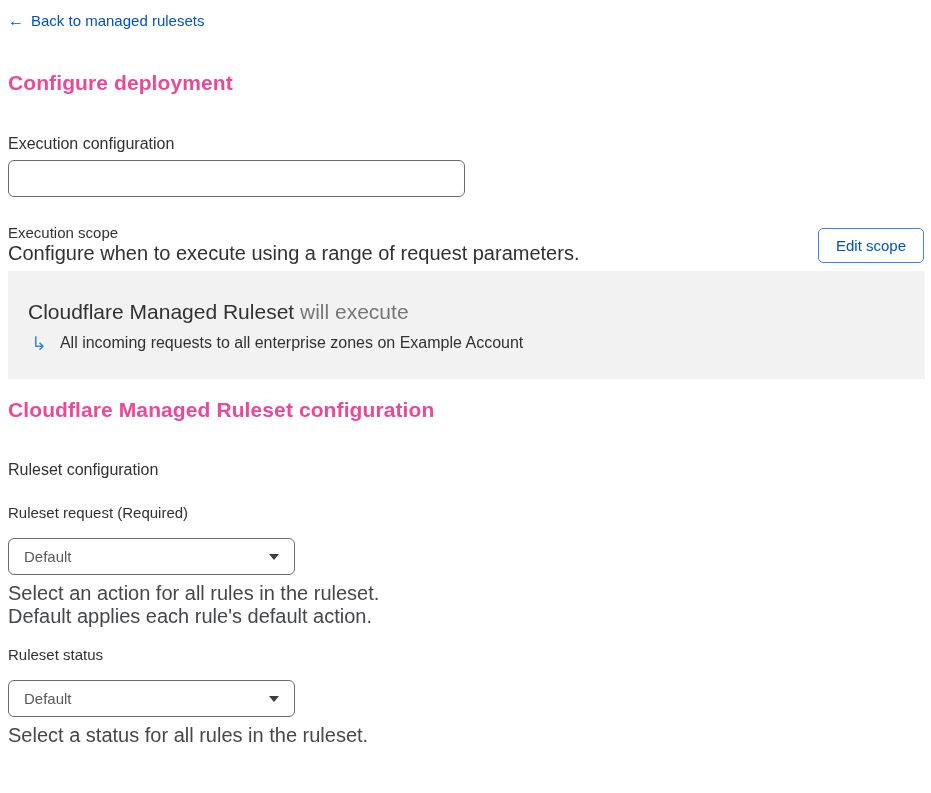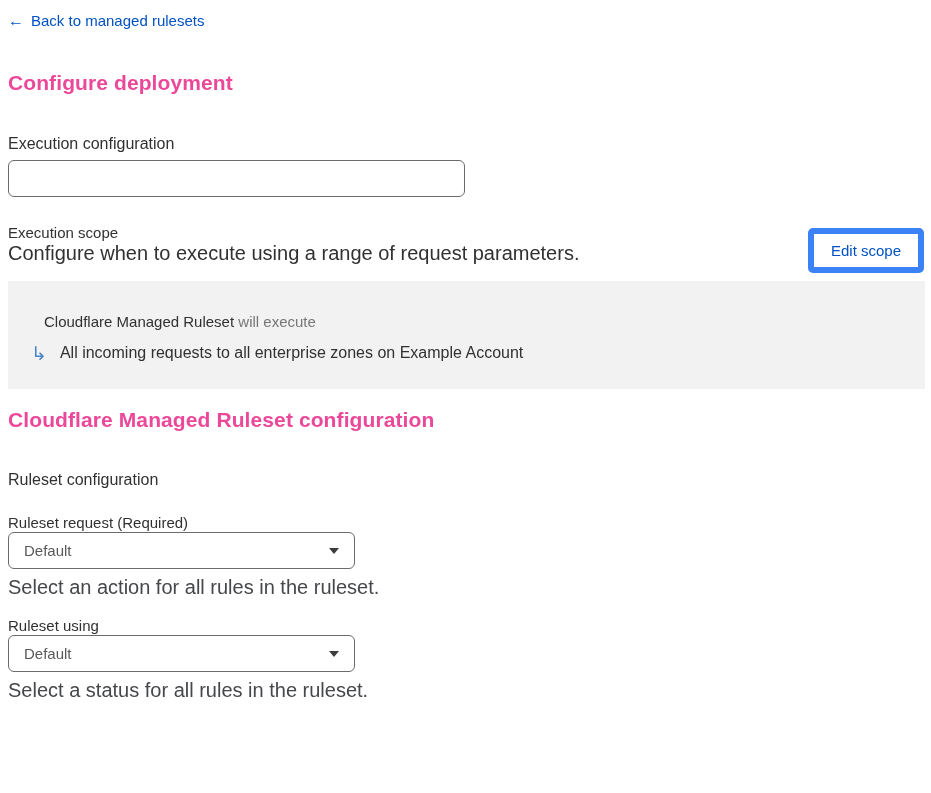--- a/index.html
+++ b/index.html
@@ -68,51 +68,51 @@
     justify-content: space-between;
     align-items: flex-start;
   }
   .scope-label { font-size: 15px; line-height: 22px; color: #313131; }
   .scope-desc  { font-size: 20px; line-height: 18px; color: #313131; margin-top 2px; }
   .outline-btn {
     margin-top: 6px;
     margin-right: 1px;
     background: #ffffff;
     color: #0051c3;
-    border: 6px solid #3b82f6;
+    border: 1px solid #3b82f6;
     border-radius: 5px;
     font-family: inherit;
     font-size: 15px;
     padding: 8px 17px;
     line-height: 17px;
     cursor: pointer;
   }
 
   .scope-panel {
     margin-top: 8px;
     background: #f2f2f2;
     padding: 32px 20px 28px 20px;
     height: 108px;
   }
-  .panel-line1 { font-size: 15px; line-height: 18px; margin-left: 16px; }
+  .panel-line1 { font-size: 21px; line-height: 18px; }
   .panel-ruleset { color: #313131; }
   .panel-muted { color: #767676; }
   .panel-line2 {
     margin-top: 12px;
     padding-left: 3px;
     display: flex;
     align-items: center;
     gap: 13px;
   }
   .branch-arrow { color: #4a87c7; font-size: 19px; line-height: 19px; }
   .panel-detail { color: #313131; font-size: 16px; line-height: 20px; text-align: center; }
 
   .select-box {
-    margin-top: 0;
-    width: 347px;
+    margin-top: 16px;
+    width: 287px;
     height: 37px;
     border: 1px solid #6b6b6b;
     border-radius: 6px;
     background: #ffffff;
     display: flex;
     align-items: center;
     justify-content: space-between;
     padding: 0 15px;
     cursor: pointer;
   }
@@ -168,21 +168,22 @@
   <h1 class="page-title" style="margin-top:18px;">Cloudflare Managed Ruleset configuration</h1>
 
   <h2 class="section-title" style="margin-top:39px;">Ruleset configuration</h2>
 
   <label class="field-label" style="margin-top:25px;">Ruleset request (Required)</label>
   <div class="select-box">
     <span class="select-value">Default</span>
     <span class="caret"></span>
   </div>
   <div class="help-text help-first">Select an action for all rules in the ruleset.</div>
+  <div class="help-text">Default applies each rule's default action.</div>
 
-  <label class="field-label status-label">Ruleset using</label>
+  <label class="field-label status-label">Ruleset status</label>
   <div class="select-box">
     <span class="select-value">Default</span>
     <span class="caret"></span>
   </div>
   <div class="help-text help-first">Select a status for all rules in the ruleset.</div>
 
 </div>
 
 </body></html>

